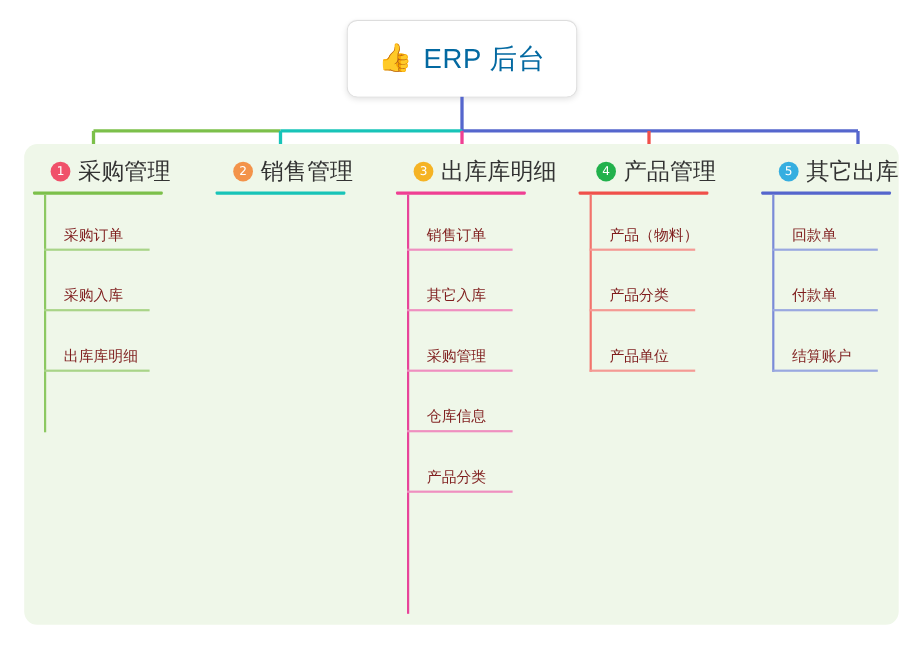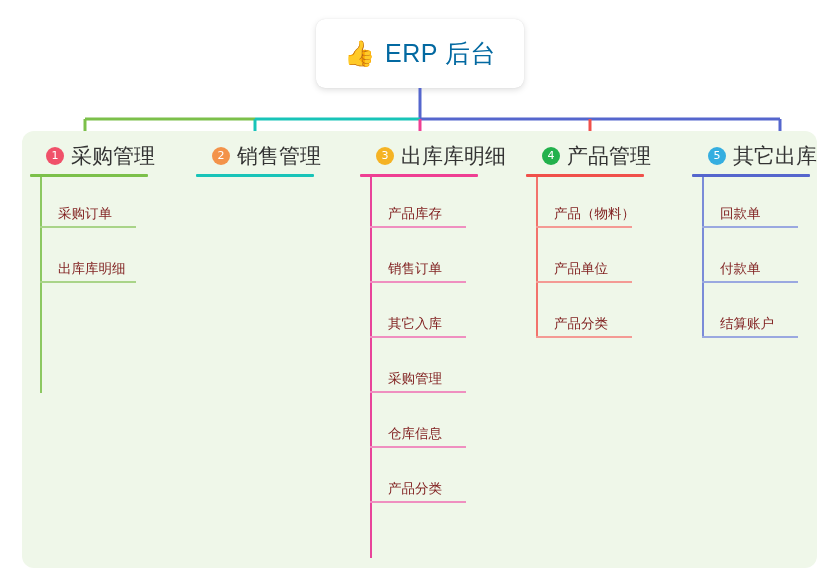--- a/index.html
+++ b/index.html
@@ -156,20 +156,24 @@
         <span class="col-title">采购管理</span>
       </div>
       <div class="header-rule" style="background: rgb(124, 192, 74); width: 118px;"></div>
       <div class="leaf-list">
         <div class="spine" style="background: rgb(140, 200, 97); height: 216px;"></div>
         <div class="leaf">
           <span class="leaf-label">采购订单</span>
           <div class="leaf-rule" style="background: rgb(169, 212, 136); width: 96px;"></div>
         </div>
         <div class="leaf">
+          <span class="leaf-label">采购入库</span>
+          <div class="leaf-rule" style="background: rgb(169, 212, 136); width: 96px;"></div>
+        </div>
+        <div class="leaf">
           <span class="leaf-label">出库库明细</span>
           <div class="leaf-rule" style="background: rgb(169, 212, 136); width: 96px;"></div>
         </div>
       </div>
     </div>
     <div class="column" style="left: 196px; width: 150px;">
       <div class="col-header">
         <span class="badge" style="background: rgb(243, 147, 74);">2</span>
         <span class="col-title">销售管理</span>
       </div>
@@ -177,24 +181,20 @@
     </div>
     <div class="column" style="left: 360px; width: 155px;">
       <div class="col-header">
         <span class="badge" style="background: rgb(245, 179, 36);">3</span>
         <span class="col-title">出库库明细</span>
       </div>
       <div class="header-rule" style="background: rgb(239, 63, 147); width: 118px;"></div>
       <div class="leaf-list">
         <div class="spine" style="background: rgb(232, 68, 154); height: 381px;"></div>
         <div class="leaf">
-          <span class="leaf-label">产品库存</span>
-          <div class="leaf-rule" style="background: rgb(239, 143, 192); width: 96px;"></div>
-        </div>
-        <div class="leaf">
           <span class="leaf-label">销售订单</span>
           <div class="leaf-rule" style="background: rgb(239, 143, 192); width: 96px;"></div>
         </div>
         <div class="leaf">
           <span class="leaf-label">其它入库</span>
           <div class="leaf-rule" style="background: rgb(239, 143, 192); width: 96px;"></div>
         </div>
         <div class="leaf">
           <span class="leaf-label">采购管理</span>
           <div class="leaf-rule" style="background: rgb(239, 143, 192); width: 96px;"></div>
@@ -215,27 +215,27 @@
         <span class="col-title">产品管理</span>
       </div>
       <div class="header-rule" style="background: rgb(240, 80, 74); width: 118px;"></div>
       <div class="leaf-list">
         <div class="spine" style="background: rgb(242, 115, 108); height: 161px;"></div>
         <div class="leaf">
           <span class="leaf-label">产品（物料）</span>
           <div class="leaf-rule" style="background: rgb(244, 154, 148); width: 96px;"></div>
         </div>
         <div class="leaf">
+          <span class="leaf-label">产品分类</span>
+          <div class="leaf-rule" style="background: rgb(244, 154, 148); width: 96px;"></div>
+        </div>
+        <div class="leaf">
           <span class="leaf-label">产品单位</span>
           <div class="leaf-rule" style="background: rgb(244, 154, 148); width: 96px;"></div>
         </div>
-        <div class="leaf">
-          <span class="leaf-label">产品分类</span>
-          <div class="leaf-rule" style="background: rgb(244, 154, 148); width: 96px;"></div>
-        </div>
       </div>
     </div>
     <div class="column" style="left: 692px; width: 150px;">
       <div class="col-header">
         <span class="badge" style="background: rgb(53, 174, 224);">5</span>
         <span class="col-title">其它出库</span>
       </div>
       <div class="header-rule" style="background: rgb(85, 102, 205); width: 118px;"></div>
       <div class="leaf-list">
         <div class="spine" style="background: rgb(122, 139, 216); height: 161px;"></div>

